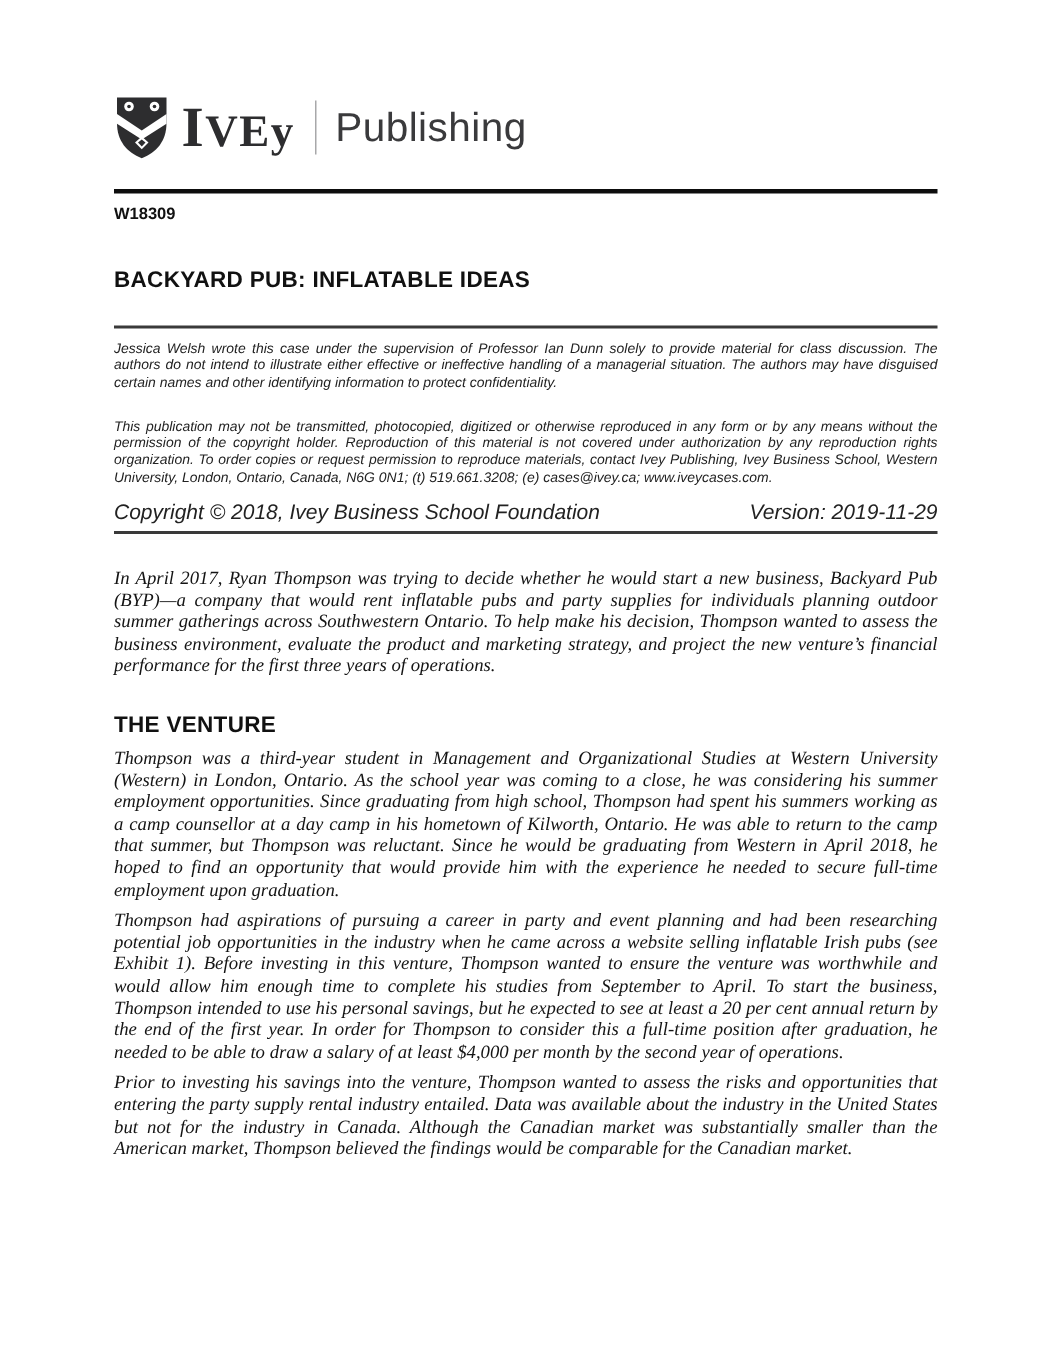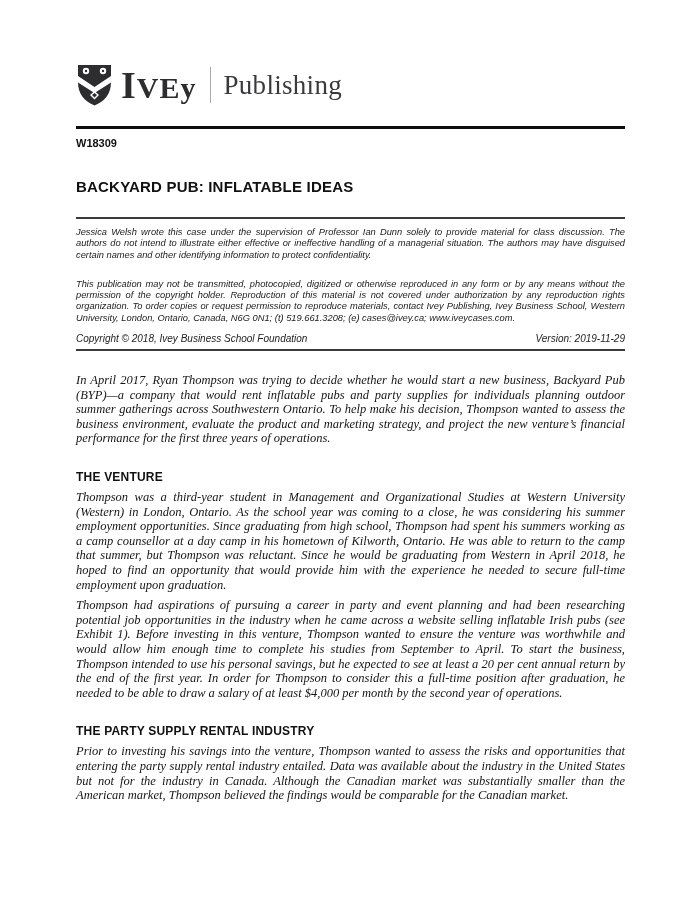--- a/index.html
+++ b/index.html
@@ -39,21 +39,21 @@
   .wordmark .cap-i { font-size: 38px; }
   .wordmark .caps-ve { font-size: 30px; }
   .wordmark .low-y { font-size: 30px; }
   .logo-divider {
     width: 1px;
     height: 36px;
     background: #a8a8aa;
     margin: 0 12px 0 14px;
   }
   .publishing {
-    font-family: Liberation Serif, serif;
+    font-family: Liberation Sans, sans-serif;
     font-size: 27px;
     font-weight: 400;
     color: #3a3a3c;
     letter-spacing: 0.3px;
   }
 
   
   .rule-top { margin-top: 16px; border: none; border-top: 3px solid #0d0d0d; height: 0; }
   .rule-thin { border: none; border-top: 2px solid #3a3a3a; height: 0; }
 
@@ -87,41 +87,41 @@
     color: #222222;
   }
   .disclaimer .d1 { margin-top: 7px; }
   .disclaimer .d2 { margin-top: 18px; }
   .copyright-row {
     margin-top: 9px;
     display: flex;
     justify-content: space-between;
     font-family: "Liberation Sans", sans-serif;
     font-style: italic;
-    font-size: 10px;
+    font-size: 14px;
     color: #222222;
   }
   .rule-disc-bottom { margin-top: 5px; }
 
   
   .body-text p {
     font-size: 12.5px;
     line-height: 14.6px;
     text-align: justify;
     margin: 0;
     color: #141414;
     font-style: italic;
   }
   .body-text .intro { margin-top: 22px; }
   .body-text .para { margin-top: 6px; }
   .section-heading {
     margin: 24px 0 0 0;
     font-family: "Liberation Sans", sans-serif;
     font-weight: bold;
-    font-size: 12px;
+    font-size: 15px;
     letter-spacing: 0.2px;
     color: #111111;
   }
 </style>
 </head>
 <body>
 
 <div class="page">
   <div class="content">
 
@@ -161,18 +161,17 @@
     </div>
     <hr class="rule-thin rule-disc-bottom">
 
     <div class="body-text">
       <p class="intro">In April 2017, Ryan Thompson was trying to decide whether he would start a new business, Backyard Pub (BYP)—a company that would rent inflatable pubs and party supplies for individuals planning outdoor summer gatherings across Southwestern Ontario. To help make his decision, Thompson wanted to assess the business environment, evaluate the product and marketing strategy, and project the new venture’s financial performance for the first three years of operations.</p>
 
       <h2 class="section-heading">THE VENTURE</h2>
       <p class="para">Thompson was a third-year student in Management and Organizational Studies at Western University (Western) in London, Ontario. As the school year was coming to a close, he was considering his summer employment opportunities. Since graduating from high school, Thompson had spent his summers working as a camp counsellor at a day camp in his hometown of Kilworth, Ontario. He was able to return to the camp that summer, but Thompson was reluctant. Since he would be graduating from Western in April 2018, he hoped to find an opportunity that would provide him with the experience he needed to secure full-time employment upon graduation.</p>
       <p class="para">Thompson had aspirations of pursuing a career in party and event planning and had been researching potential job opportunities in the industry when he came across a website selling inflatable Irish pubs (see Exhibit 1). Before investing in this venture, Thompson wanted to ensure the venture was worthwhile and would allow him enough time to complete his studies from September to April. To start the business, Thompson intended to use his personal savings, but he expected to see at least a 20 per cent annual return by the end of the first year. In order for Thompson to consider this a full-time position after graduation, he needed to be able to draw a salary of at least $4,000 per month by the second year of operations.</p>
 
-      <h2 class="section-heading">THE PARTY SUPPLY RENTAL INDUSTRY</h2>
       <p class="para">Prior to investing his savings into the venture, Thompson wanted to assess the risks and opportunities that entering the party supply rental industry entailed. Data was available about the industry in the United States but not for the industry in Canada. Although the Canadian market was substantially smaller than the American market, Thompson believed the findings would be comparable for the Canadian market.</p>
     </div>
 
   </div>
 </div>
 
 </body></html>

